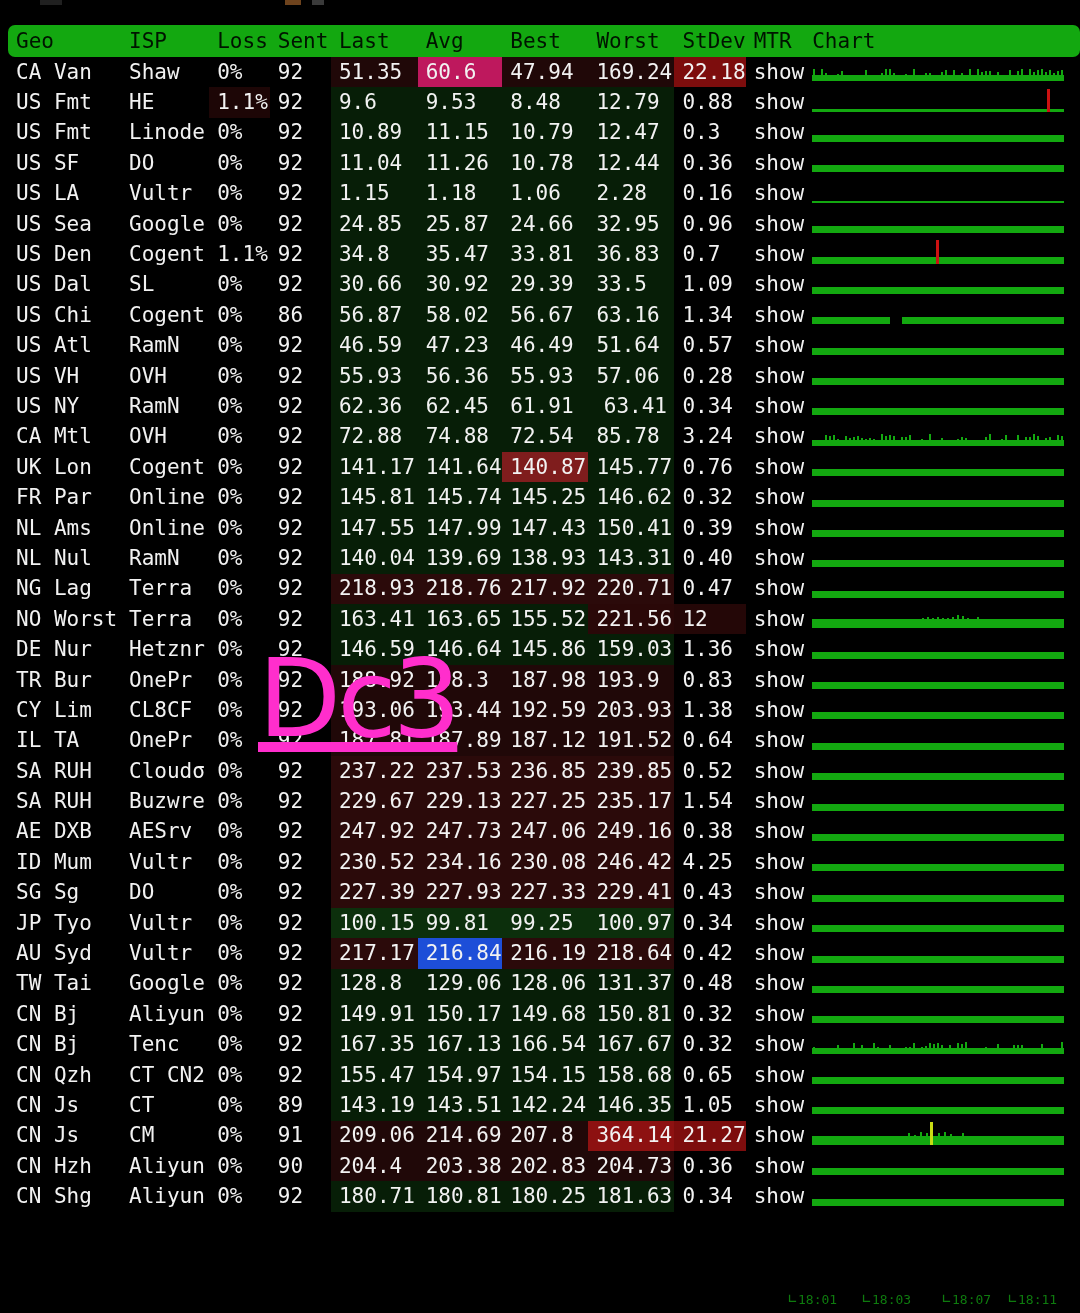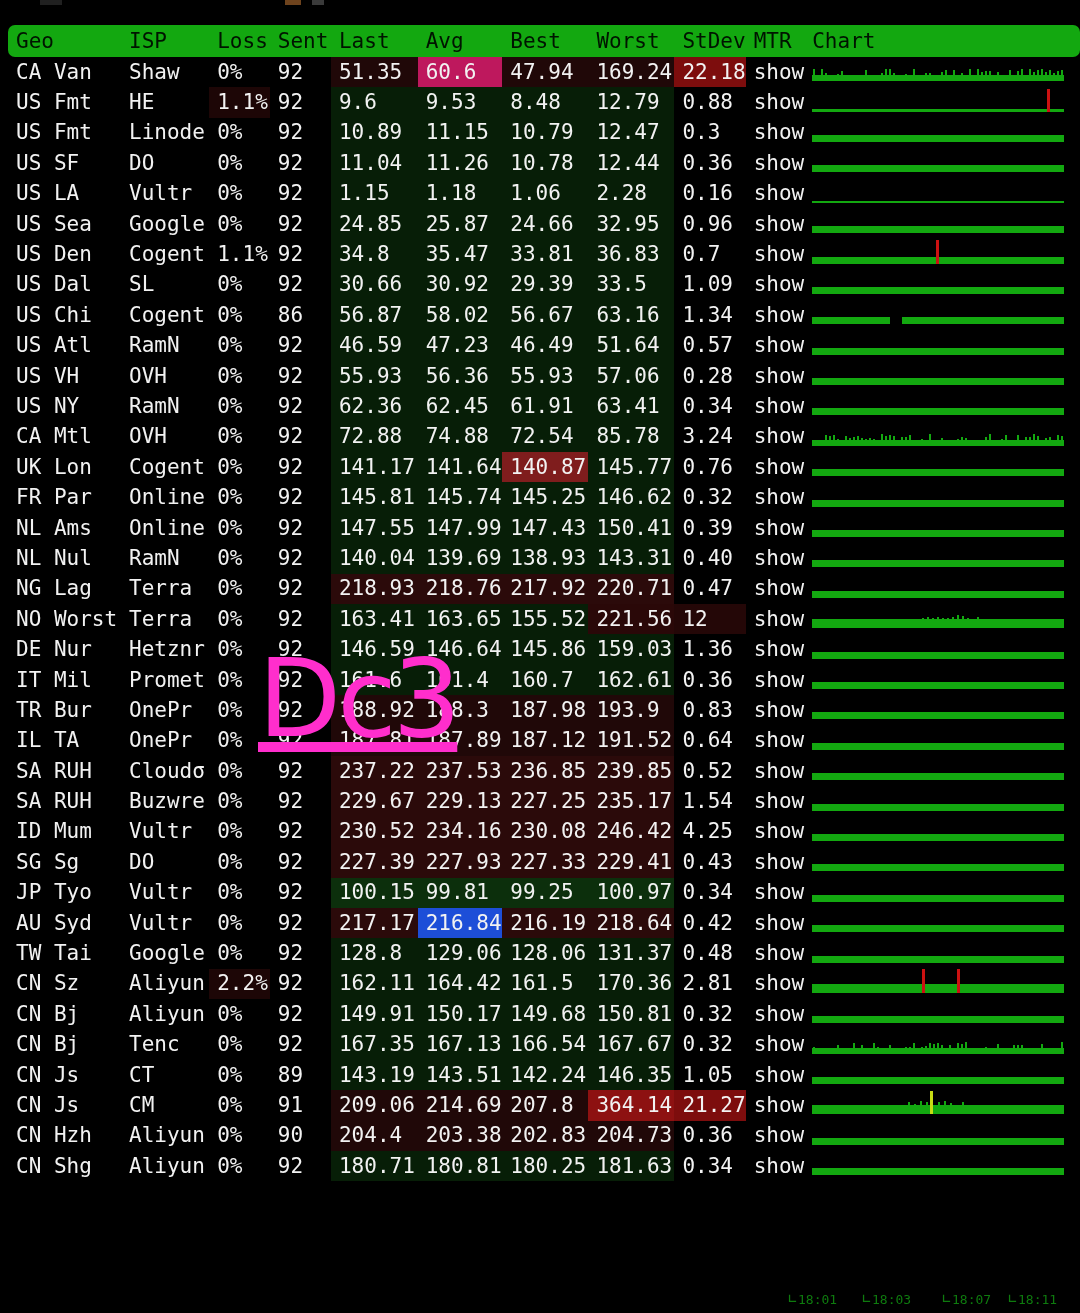--- a/index.html
+++ b/index.html
@@ -371,21 +371,21 @@
           </td>
         </tr>
         <tr>
           <td class="c-geo">US NY</td>
           <td class="c-isp">RamN</td>
           <td class="c-loss">0%</td>
           <td class="c-sent">92</td>
           <td class="c-last" style="background: rgb(7, 30, 7);">62.36</td>
           <td class="c-avg" style="background: rgb(7, 30, 7);">62.45</td>
           <td class="c-best" style="background: rgb(7, 30, 7);">61.91</td>
-          <td class="c-worst" style="background: rgb(7, 30, 7);">63.41</td>
+          <td class="c-worst" style="background: rgb(7, 30, 7); text-align: center;">63.41</td>
           <td class="c-stdev">0.34</td>
           <td class="c-mtr mtrcell">show</td>
           <td class="c-chart chartcell">
             <div class="spark">
               <div class="base" style="left: 0px; width: 252px; height: 7px;"></div>
             </div>
           </td>
         </tr>
         <tr>
           <td class="c-geo">CA Mtl</td>
@@ -573,54 +573,54 @@
           <td class="c-worst" style="background: rgb(7, 30, 7);">159.03</td>
           <td class="c-stdev">1.36</td>
           <td class="c-mtr mtrcell">show</td>
           <td class="c-chart chartcell">
             <div class="spark">
               <div class="base" style="left: 0px; width: 252px; height: 7px;"></div>
             </div>
           </td>
         </tr>
         <tr>
-          <td class="c-geo">IT Mil</td>
-          <td class="c-isp">Promet</td>
-          <td class="c-loss">0%</td>
-          <td class="c-sent">92</td>
-          <td class="c-last" style="background: rgb(7, 30, 7);">161.6</td>
-          <td class="c-avg" style="background: rgb(7, 30, 7);">161.4</td>
-          <td class="c-best" style="background: rgb(7, 30, 7);">160.7</td>
-          <td class="c-worst" style="background: rgb(7, 30, 7);">162.61</td>
-          <td class="c-stdev">0.36</td>
-          <td class="c-mtr mtrcell">show</td>
-          <td class="c-chart chartcell">
-            <div class="spark">
-              <div class="base" style="left: 0px; width: 252px; height: 7px;"></div>
-            </div>
-          </td>
-        </tr>
-        <tr>
           <td class="c-geo">TR Bur</td>
           <td class="c-isp">OnePr</td>
           <td class="c-loss">0%</td>
           <td class="c-sent">92</td>
           <td class="c-last" style="background: rgb(32, 8, 8);">188.92</td>
           <td class="c-avg" style="background: rgb(32, 8, 8);">188.3</td>
           <td class="c-best" style="background: rgb(32, 8, 8);">187.98</td>
           <td class="c-worst" style="background: rgb(32, 8, 8);">193.9</td>
           <td class="c-stdev">0.83</td>
           <td class="c-mtr mtrcell">show</td>
           <td class="c-chart chartcell">
             <div class="spark">
               <div class="base" style="left: 0px; width: 252px; height: 7px;"></div>
             </div>
           </td>
         </tr>
         <tr>
+          <td class="c-geo">CY Lim</td>
+          <td class="c-isp">CL8CF</td>
+          <td class="c-loss">0%</td>
+          <td class="c-sent">92</td>
+          <td class="c-last" style="background: rgb(32, 8, 8);">193.06</td>
+          <td class="c-avg" style="background: rgb(32, 8, 8);">193.44</td>
+          <td class="c-best" style="background: rgb(32, 8, 8);">192.59</td>
+          <td class="c-worst" style="background: rgb(32, 8, 8);">203.93</td>
+          <td class="c-stdev">1.38</td>
+          <td class="c-mtr mtrcell">show</td>
+          <td class="c-chart chartcell">
+            <div class="spark">
+              <div class="base" style="left: 0px; width: 252px; height: 7px;"></div>
+            </div>
+          </td>
+        </tr>
+        <tr>
           <td class="c-geo">IL TA</td>
           <td class="c-isp">OnePr</td>
           <td class="c-loss">0%</td>
           <td class="c-sent">92</td>
           <td class="c-last" style="background: rgb(32, 8, 8);">187.81</td>
           <td class="c-avg" style="background: rgb(32, 8, 8);">187.89</td>
           <td class="c-best" style="background: rgb(32, 8, 8);">187.12</td>
           <td class="c-worst" style="background: rgb(32, 8, 8);">191.52</td>
           <td class="c-stdev">0.64</td>
           <td class="c-mtr mtrcell">show</td>
@@ -658,20 +658,37 @@
           <td class="c-worst" style="background: rgb(43, 10, 10);">235.17</td>
           <td class="c-stdev">1.54</td>
           <td class="c-mtr mtrcell">show</td>
           <td class="c-chart chartcell">
             <div class="spark">
               <div class="base" style="left: 0px; width: 252px; height: 7px;"></div>
             </div>
           </td>
         </tr>
         <tr>
+          <td class="c-geo">AE DXB</td>
+          <td class="c-isp">AESrv</td>
+          <td class="c-loss">0%</td>
+          <td class="c-sent">92</td>
+          <td class="c-last" style="background: rgb(43, 10, 10);">247.92</td>
+          <td class="c-avg" style="background: rgb(43, 10, 10);">247.73</td>
+          <td class="c-best" style="background: rgb(43, 10, 10);">247.06</td>
+          <td class="c-worst" style="background: rgb(43, 10, 10);">249.16</td>
+          <td class="c-stdev">0.38</td>
+          <td class="c-mtr mtrcell">show</td>
+          <td class="c-chart chartcell">
+            <div class="spark">
+              <div class="base" style="left: 0px; width: 252px; height: 7px;"></div>
+            </div>
+          </td>
+        </tr>
+        <tr>
           <td class="c-geo">ID Mum</td>
           <td class="c-isp">Vultr</td>
           <td class="c-loss">0%</td>
           <td class="c-sent">92</td>
           <td class="c-last" style="background: rgb(43, 10, 10);">230.52</td>
           <td class="c-avg" style="background: rgb(43, 10, 10);">234.16</td>
           <td class="c-best" style="background: rgb(43, 10, 10);">230.08</td>
           <td class="c-worst" style="background: rgb(43, 10, 10);">246.42</td>
           <td class="c-stdev">4.25</td>
           <td class="c-mtr mtrcell">show</td>
@@ -739,39 +756,20 @@
           <td class="c-sent">92</td>
           <td class="c-last" style="background: rgb(7, 30, 7);">128.8</td>
           <td class="c-avg" style="background: rgb(7, 30, 7);">129.06</td>
           <td class="c-best" style="background: rgb(7, 30, 7);">128.06</td>
           <td class="c-worst" style="background: rgb(7, 30, 7);">131.37</td>
           <td class="c-stdev">0.48</td>
           <td class="c-mtr mtrcell">show</td>
           <td class="c-chart chartcell">
             <div class="spark">
               <div class="base" style="left: 0px; width: 252px; height: 7px;"></div>
-            </div>
-          </td>
-        </tr>
-        <tr>
-          <td class="c-geo">CN Sz</td>
-          <td class="c-isp">Aliyun</td>
-          <td class="c-loss" style="background: rgb(29, 6, 6);">2.2%</td>
-          <td class="c-sent">92</td>
-          <td class="c-last" style="background: rgb(7, 30, 7);">162.11</td>
-          <td class="c-avg" style="background: rgb(7, 30, 7);">164.42</td>
-          <td class="c-best" style="background: rgb(7, 30, 7);">161.5</td>
-          <td class="c-worst" style="background: rgb(7, 30, 7);">170.36</td>
-          <td class="c-stdev">2.81</td>
-          <td class="c-mtr mtrcell">show</td>
-          <td class="c-chart chartcell">
-            <div class="spark">
-              <div class="base" style="left: 0px; width: 252px; height: 9px;"></div>
-              <div class="rbar" style="left: 110px; height: 24px;"></div>
-              <div class="rbar" style="left: 145px; height: 24px;"></div>
             </div>
           </td>
         </tr>
         <tr>
           <td class="c-geo">CN Bj</td>
           <td class="c-isp">Aliyun</td>
           <td class="c-loss">0%</td>
           <td class="c-sent">92</td>
           <td class="c-last" style="background: rgb(7, 30, 7);">149.91</td>
           <td class="c-avg" style="background: rgb(7, 30, 7);">150.17</td>
@@ -827,20 +825,37 @@
               <div class="bar" style="left: 201px; height: 9px;"></div>
               <div class="bar" style="left: 205px; height: 9px;"></div>
               <div class="bar" style="left: 209px; height: 9px;"></div>
               <div class="bar" style="left: 221px; height: 6px;"></div>
               <div class="bar" style="left: 229px; height: 10px;"></div>
               <div class="bar" style="left: 249px; height: 12px;"></div>
             </div>
           </td>
         </tr>
         <tr>
+          <td class="c-geo">CN Qzh</td>
+          <td class="c-isp">CT CN2</td>
+          <td class="c-loss">0%</td>
+          <td class="c-sent">92</td>
+          <td class="c-last" style="background: rgb(7, 30, 7);">155.47</td>
+          <td class="c-avg" style="background: rgb(7, 30, 7);">154.97</td>
+          <td class="c-best" style="background: rgb(7, 30, 7);">154.15</td>
+          <td class="c-worst" style="background: rgb(7, 30, 7);">158.68</td>
+          <td class="c-stdev">0.65</td>
+          <td class="c-mtr mtrcell">show</td>
+          <td class="c-chart chartcell">
+            <div class="spark">
+              <div class="base" style="left: 0px; width: 252px; height: 7px;"></div>
+            </div>
+          </td>
+        </tr>
+        <tr>
           <td class="c-geo">CN Js</td>
           <td class="c-isp">CT</td>
           <td class="c-loss">0%</td>
           <td class="c-sent">89</td>
           <td class="c-last" style="background: rgb(7, 30, 7);">143.19</td>
           <td class="c-avg" style="background: rgb(7, 30, 7);">143.51</td>
           <td class="c-best" style="background: rgb(7, 30, 7);">142.24</td>
           <td class="c-worst" style="background: rgb(7, 30, 7);">146.35</td>
           <td class="c-stdev">1.05</td>
           <td class="c-mtr mtrcell">show</td>

